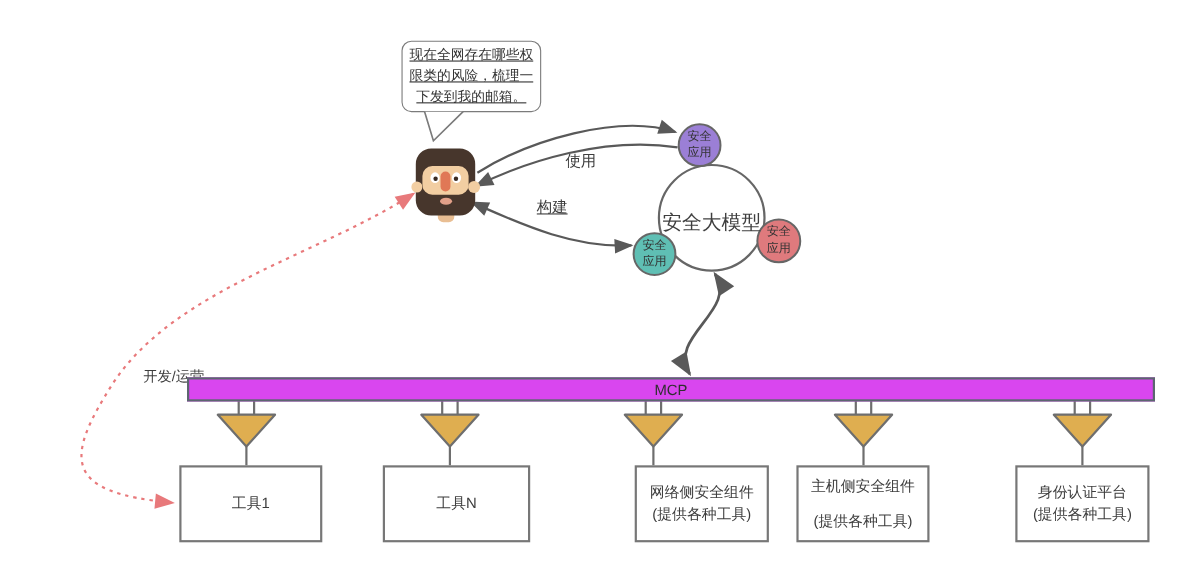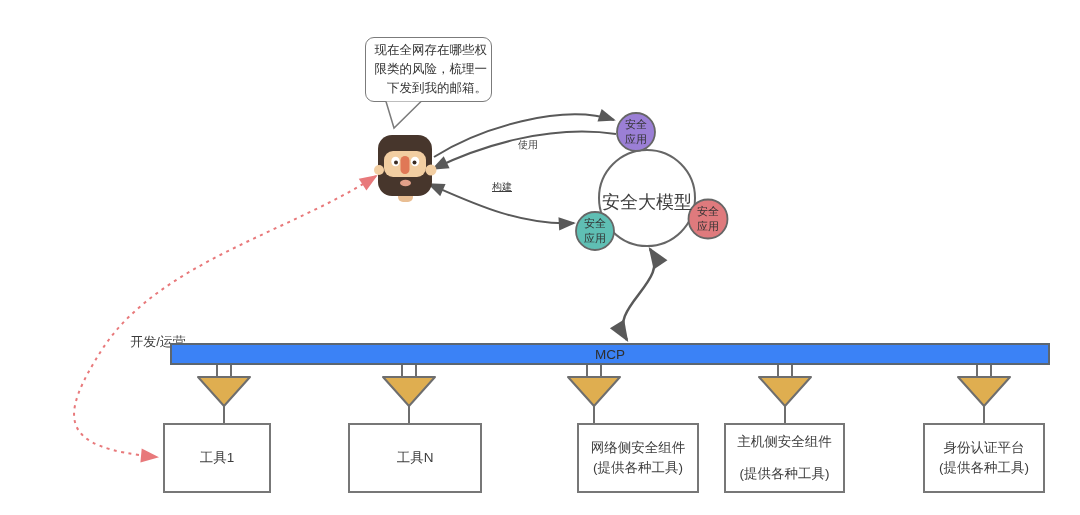--- a/index.html
+++ b/index.html
@@ -6,44 +6,44 @@
   #stage{
     position:relative;width:1080px;height:515px;background:#ffffff;overflow:hidden;
     font-family:"Liberation Sans","DejaVu Sans",sans-serif;color:#3d3d3d;
   }
   .abs{position:absolute;}
   #base-svg{position:absolute;left:0;top:0;z-index:0;}
   
   .bubble{
     left:365px;top:37px;width:127px;height:65px;background:#fff;
     border:1.5px solid #7b7b7b;border-radius:9px;z-index:2;
-    display:flex;align-items:center;justify-content:center;text-align:right;
-    font-size:12.5px;line-height:19px;color:#333;padding:3px 4px;box-sizing:border-box;
+    display:flex;align-items:center;justify-content:center;text-align:center;
+    font-size:12.5px;line-height:19px;color:#333;padding:3px 4px;box-sizing:border-box;text-decoration:underline;
   }
   .bubble-tail{left:382px;top:100px;z-index:3;}
   
-  .flabel{font-size:10px;color:#3d3d3d;text-align:center;z-index:2;}
+  .flabel{font-size:14px;color:#3d3d3d;text-align:center;z-index:2;}
   .flabel.small{font-size:13px;margin-left:37px;}
   
   .model-label{left:587px;top:190px;width:120px;text-align:center;font-size:18px;color:#3f3f3f;z-index:2;}
   .app-label{width:26px;text-align:center;font-size:11px;line-height:15px;color:#333;z-index:2;}
   
   .mcp-bar{
     left:170px;top:343px;width:880px;height:22px;box-sizing:border-box;
-    background:#3b82f6;border:2px solid #5c6670;z-index:2;
+    background:#d946ef;border:2px solid #5c6670;z-index:2;
     display:flex;align-items:center;justify-content:center;
     font-size:13.5px;color:#2f2f2f;
   }
   
   .box{
     top:423px;height:70px;box-sizing:border-box;background:#fff;border:2px solid #777;
     display:flex;flex-direction:column;align-items:center;justify-content:center;
     text-align:center;font-size:13.5px;line-height:20px;color:#3d3d3d;z-index:2;
   }
-  .b1{left:163px;width:108px;justify-content:center;}
+  .b1{left:163px;width:130px;justify-content:center;}
   .b2{left:348px;width:134px;}
   .b3{left:533px;width:122px;margin-left:44px;}
   .b4{left:724px;width:121px;gap:12px;}
   .b5{left:923px;width:122px;}
   
   .watermark{
     left:706px;top:430px;z-index:10;display:flex;align-items:center;gap:6px;
     pointer-events:none;
   }
   .watermark .wm-text{

